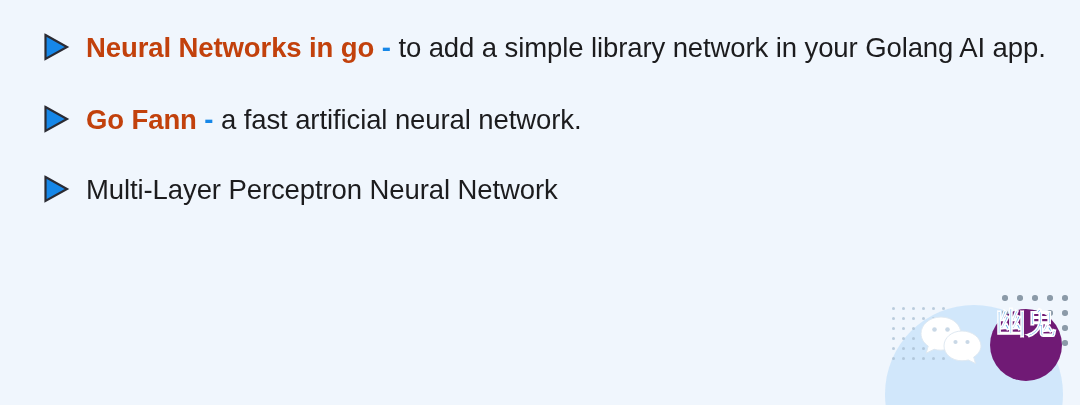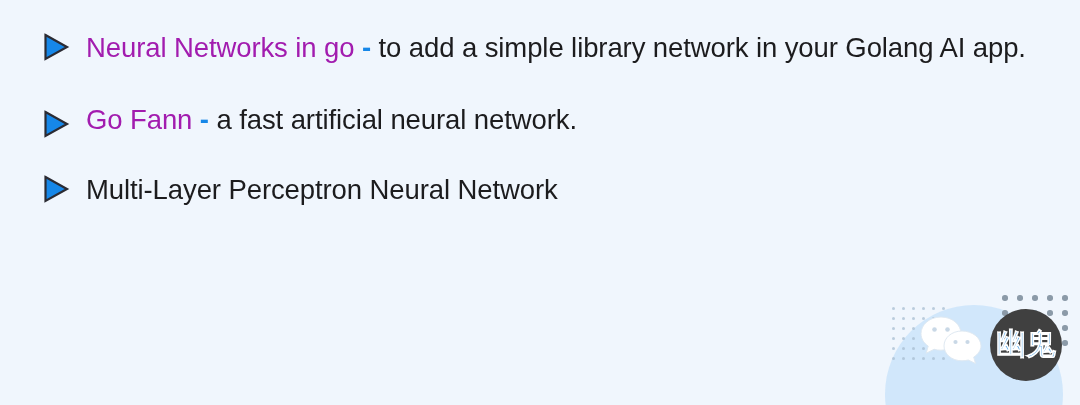--- a/index.html
+++ b/index.html
@@ -29,21 +29,21 @@
     width: 1010px;
     z-index: 5;
   }
 
   .bullet-row {
     display: flex;
     align-items: flex-start;
   }
 
   .bullet-row.gap-lg { margin-bottom: 33px; }
-  .bullet-row.gap-md { margin-bottom: 31px; align-items: flex-end; }
+  .bullet-row.gap-md { margin-bottom: 31px; }
   .bullet-row.gap-sm { margin-bottom: 30px; }
 
   .bullet-icon {
     flex: 0 0 auto;
     width: 28px;
     height: 34px;
     margin-right: 16px;
     position: relative;
     top: 4px;
   }
@@ -52,22 +52,22 @@
   .bullet-text {
     flex: 1 1 auto;
     font-size: 27.5px;
     line-height: 39px;
     color: #1c1c1e;
     letter-spacing: -0.1px;
     font-weight: 500;
   }
 
   .link {
-    color: #a21caf;
-    font-weight: 400;
+    color: #c2410c;
+    font-weight: 700;
   }
   .dash {
     color: #1687e8;
     font-weight: 700;
   }
   .rest {
     color: #1c1c1e;
     font-weight: 500;
   }
 
@@ -132,23 +132,23 @@
     height: 52px;
   }
 
   .wm-circle {
     position: absolute;
     right: 18px;
     top: 24px;
     width: 72px;
     height: 72px;
     border-radius: 50%;
-    background: #404040;
+    background: #701a75;
     display: flex;
-    align-items: center;
+    align-items: flex-start;
     justify-content: center;
   }
   .wm-circle-text {
     font-family: "DejaVu Sans", sans-serif;
     font-size: 30px;
     line-height: 1;
     color: #3b9ae8;
     -webkit-text-stroke: 1.6px #ffffff;
     letter-spacing: 0px;
     white-space: nowrap;

